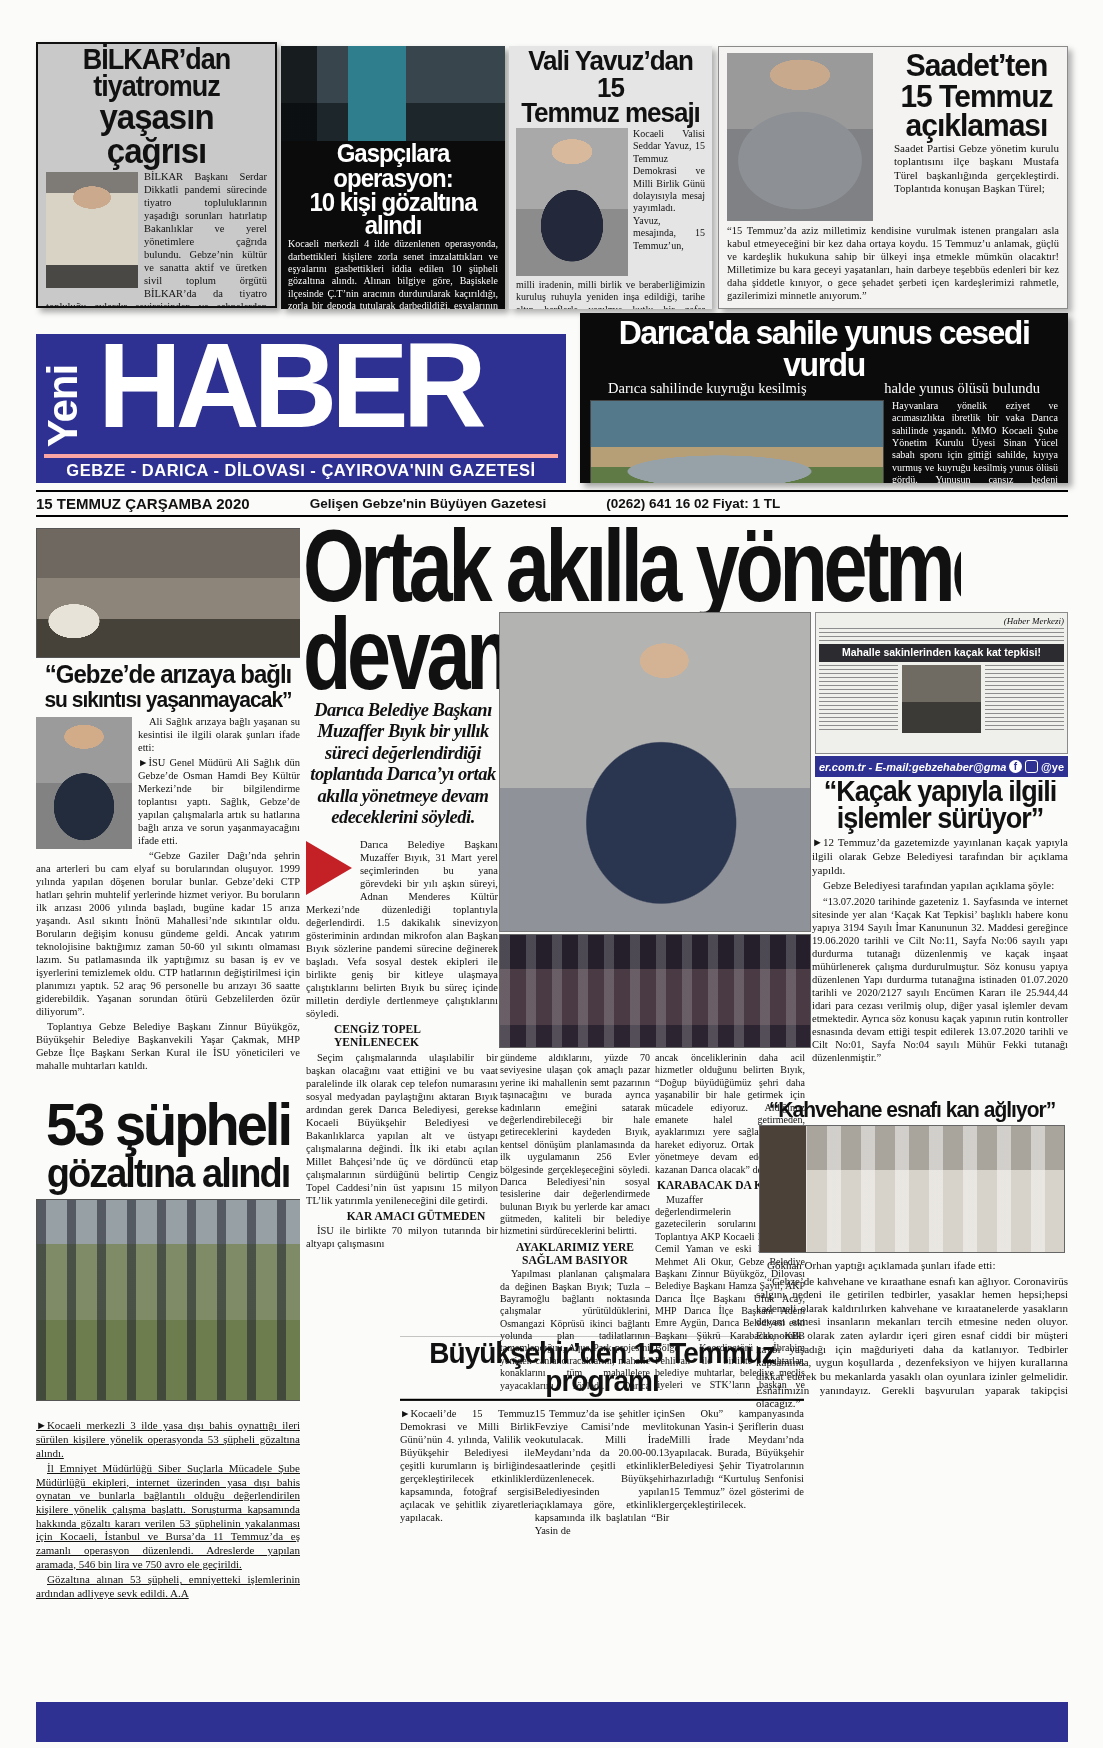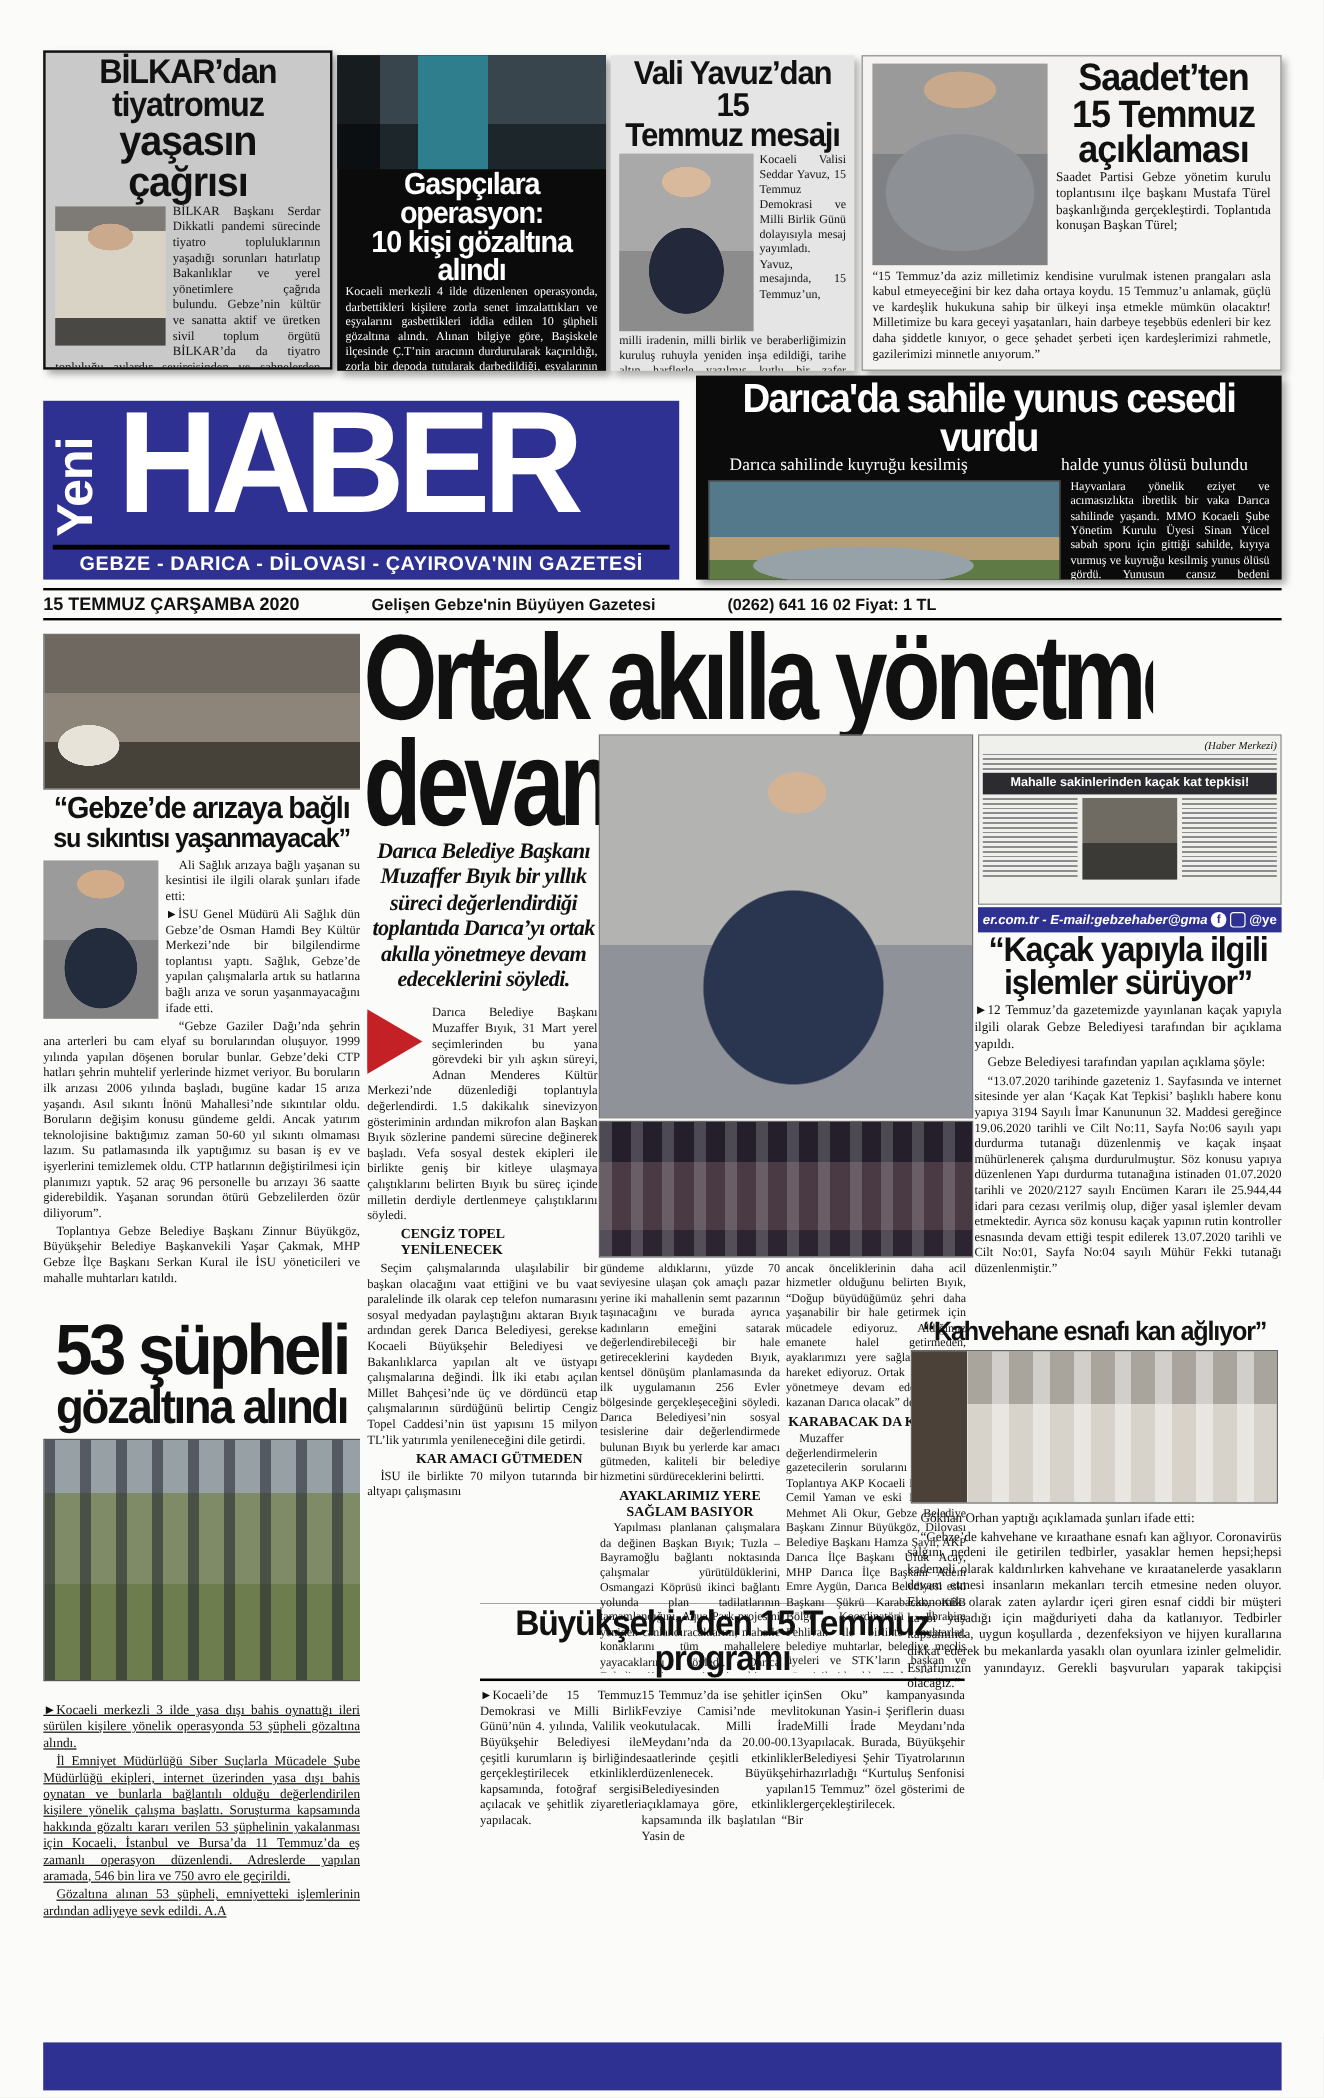--- a/index.html
+++ b/index.html
@@ -63,41 +63,41 @@
       <div class="ph" style="width:112px;height:148px;flex:0 0 auto;
            background:radial-gradient(30% 14% at 50% 16%,#d8b99b 0 60%,transparent 61%),radial-gradient(46% 40% at 50% 66%,#23283a 0 60%,transparent 61%),linear-gradient(180deg,#a9a9a9 0 55%,#8c8c8c 55%);"></div>
       <p class="bt" style="font-size:10px;">Kocaeli Valisi Seddar Yavuz, 15 Temmuz Demokrasi ve Milli Birlik Günü dolayısıyla mesaj yayımladı. Yavuz, mesajında, 15 Temmuz’un,</p>
     </div>
     <p class="bt" style="font-size:10px;margin-top:3px;">
       <span>milli iradenin, milli birlik ve beraberliğimizin kuruluş ruhuyla yeniden inşa edildiği, tarihe altın harflerle yazılmış kutlu bir zafer olduğunu, bu zaferin, şehit ve gazilerimizin üstün cesareti, gazi milletimizin büyük fedakarlıklarıyla elde edildiğini belirtti.</span><br>
       </p>
   </section>
 
   <section class="abs whitebox" style="left:718px;top:46px;width:350px;height:263px;">
-    <div style="display:flex;gap:7px;">
+    <div style="display:flex;gap:21px;">
       <div class="ph" style="width:146px;height:168px;flex:0 0 auto;
            background:radial-gradient(34% 15% at 50% 13%,#c9a98b 0 60%,transparent 61%),radial-gradient(70% 48% at 50% 64%,#8d9196 0 60%,transparent 61%),linear-gradient(180deg,#9a9a9a 0 45%,#7f8184 45%);"></div>
       <div style="flex:1;">
         <h2 class="hl" style="font-size:30px;">
           <span>Saadet’ten</span><br>
           <span>15 Temmuz</span><br>
           <span>açıklaması</span>
         </h2>
         <p class="bt" style="font-size:11px;margin-top:3px;">Saadet Partisi Gebze yönetim kurulu toplantısını ilçe başkanı Mustafa Türel başkanlığında gerçekleştirdi. Toplantıda konuşan Başkan Türel;</p>
       </div>
     </div>
     <p class="bt" style="font-size:10.5px;margin-top:3px;">“15 Temmuz’da aziz milletimiz kendisine vurulmak istenen prangaları asla kabul etmeyeceğini bir kez daha ortaya koydu. 15 Temmuz’u anlamak, güçlü ve kardeşlik hukukuna sahip bir ülkeyi inşa etmekle mümkün olacaktır! Milletimize bu kara geceyi yaşatanları, hain darbeye teşebbüs edenleri bir kez daha şiddetle kınıyor, o gece şehadet şerbeti içen kardeşlerimizi rahmetle, gazilerimizi minnetle anıyorum.”</p>
   </section>
 
   <section class="abs" style="left:36px;top:334px;width:530px;height:149px;background:#2e3192;">
     <div style="position:absolute;left:-48px;top:48px;width:150px;text-align:center;transform:rotate(-90deg);
          font-family:'Liberation Sans',sans-serif;font-weight:800;font-size:42px;color:#fff;letter-spacing:-1px;">Yeni</div>
     <div style="margin-left:62px;margin-top:-10px;font-family:'Liberation Sans',sans-serif;font-weight:800;
          font-size:116px;letter-spacing:-6px;color:#fff;line-height:1.02;transform:scaleY(1.04);transform-origin:top left;">HABER</div>
-    <div style="position:absolute;left:8px;right:8px;bottom:3px;border-top:4px solid #000000;padding-top:3px;
+    <div style="position:absolute;left:8px;right:8px;bottom:3px;border-top:4px solid #fca5a5;padding-top:3px;
          font-family:'Liberation Sans',sans-serif;font-weight:800;font-size:16.5px;color:#fff;text-align:center;letter-spacing:.5px;">GEBZE - DARICA - DİLOVASI - ÇAYIROVA'NIN GAZETESİ</div>
   </section>
 
   <section class="abs blackbox" style="left:580px;top:313px;width:488px;height:170px;padding:5px 10px;">
     <h2 class="hl" style="font-size:32px;color:#fff;letter-spacing:-1.5px;">Darıca'da sahile yunus cesedi vurdu</h2>
     <div style="display:flex;justify-content:space-between;padding:1px 18px 3px 18px;font-size:14.5px;">
       <span>Darıca sahilinde kuyruğu kesilmiş</span>
       <span>halde yunus ölüsü bulundu</span>
     </div>
     <div style="display:flex;gap:8px;">

